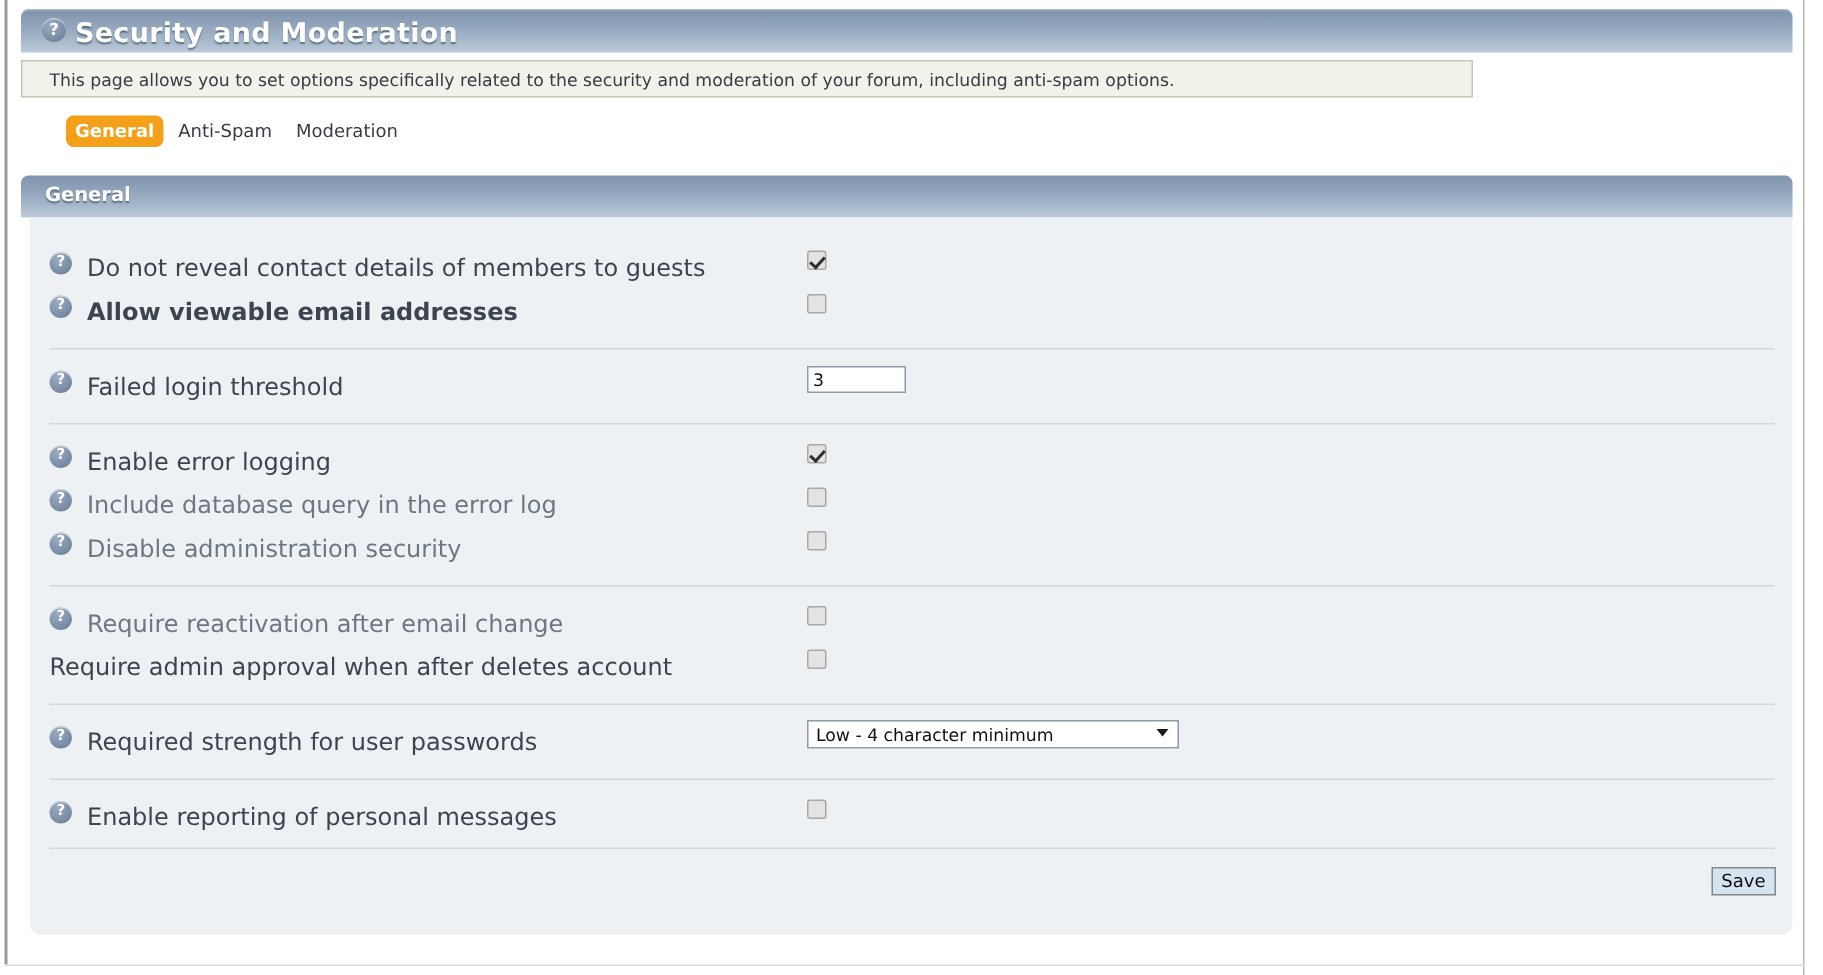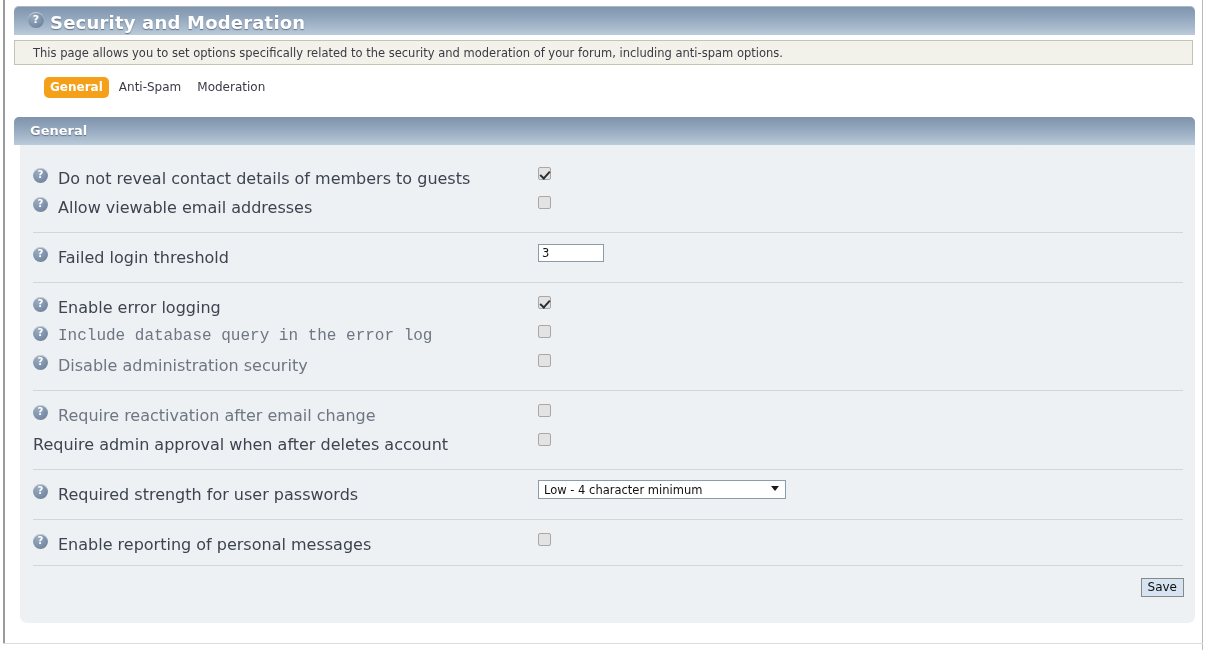--- a/index.html
+++ b/index.html
@@ -34,21 +34,21 @@
   }
   .titlebar .t-text{
     position:absolute;left:36px;top:6px;
     font-size:18px;font-weight:bold;color:#ffffff;
     text-shadow:0 1px 1px rgba(60,75,95,.65);
     letter-spacing:.2px;
   }
 
   
   .descbar{
-    position:absolute;left:14px;top:40px;width:1179px;height:25px;
+    position:absolute;left:14px;top:40px;width:968px;height:25px;
     background:#f2f2ea;
     border:1px solid #c4c4b4;
     box-sizing:border-box;
   }
   .descbar span{
     position:absolute;left:18px;top:5px;
     font-size:11.5px;color:#3a3a46;
     white-space:nowrap;
   }
 
@@ -226,38 +226,38 @@
     <span>General</span>
   </div>
 
   <div class="panel">
     <div id="groups">
         <div class="row" style="position: absolute; left: 0px; top: 19px; width: 100%;">
           <span class="helpicon"><span class="qmark"></span></span>
           <span class="lbl">Do not reveal contact details of members to guests</span>
           <span class="ctrl"><span class="cbox on"></span></span>
         </div>
-        <div class="row" style="position: absolute; left: 0px; top: 48px; width: 100%;">
+        <div class="row" style="position: absolute; left: 0px; top: 48px; width: 100%; font-weight: bold;">
           <span class="helpicon"><span class="qmark"></span></span>
           <span class="lbl">Allow viewable email addresses</span>
           <span class="ctrl"><span class="cbox"></span></span>
         </div>
         <div class="divider" style="top: 87px;"></div>
         <div class="row" style="position: absolute; left: 0px; top: 98px; width: 100%;">
           <span class="helpicon"><span class="qmark"></span></span>
           <span class="lbl">Failed login threshold</span>
           <span class="ctrl" style="top: 1px;"><input class="tinput" type="text" value="3" style=""></span>
         </div>
         <div class="divider" style="top: 137px;"></div>
         <div class="row" style="position: absolute; left: 0px; top: 148px; width: 100%;">
           <span class="helpicon"><span class="qmark"></span></span>
           <span class="lbl">Enable error logging</span>
           <span class="ctrl"><span class="cbox on"></span></span>
         </div>
-        <div class="row" style="position: absolute; left: 0px; top: 177px; width: 100%; font-family: Liberation Mono, monospace;">
+        <div class="row" style="position: absolute; left: 0px; top: 177px; width: 100%;">
           <span class="helpicon"><span class="qmark"></span></span>
           <span class="lbl dim">Include database query in the error log</span>
           <span class="ctrl"><span class="cbox"></span></span>
         </div>
         <div class="row" style="position: absolute; left: 0px; top: 206px; width: 100%;">
           <span class="helpicon"><span class="qmark"></span></span>
           <span class="lbl dim">Disable administration security</span>
           <span class="ctrl"><span class="cbox"></span></span>
         </div>
         <div class="divider" style="top: 245px;"></div>

